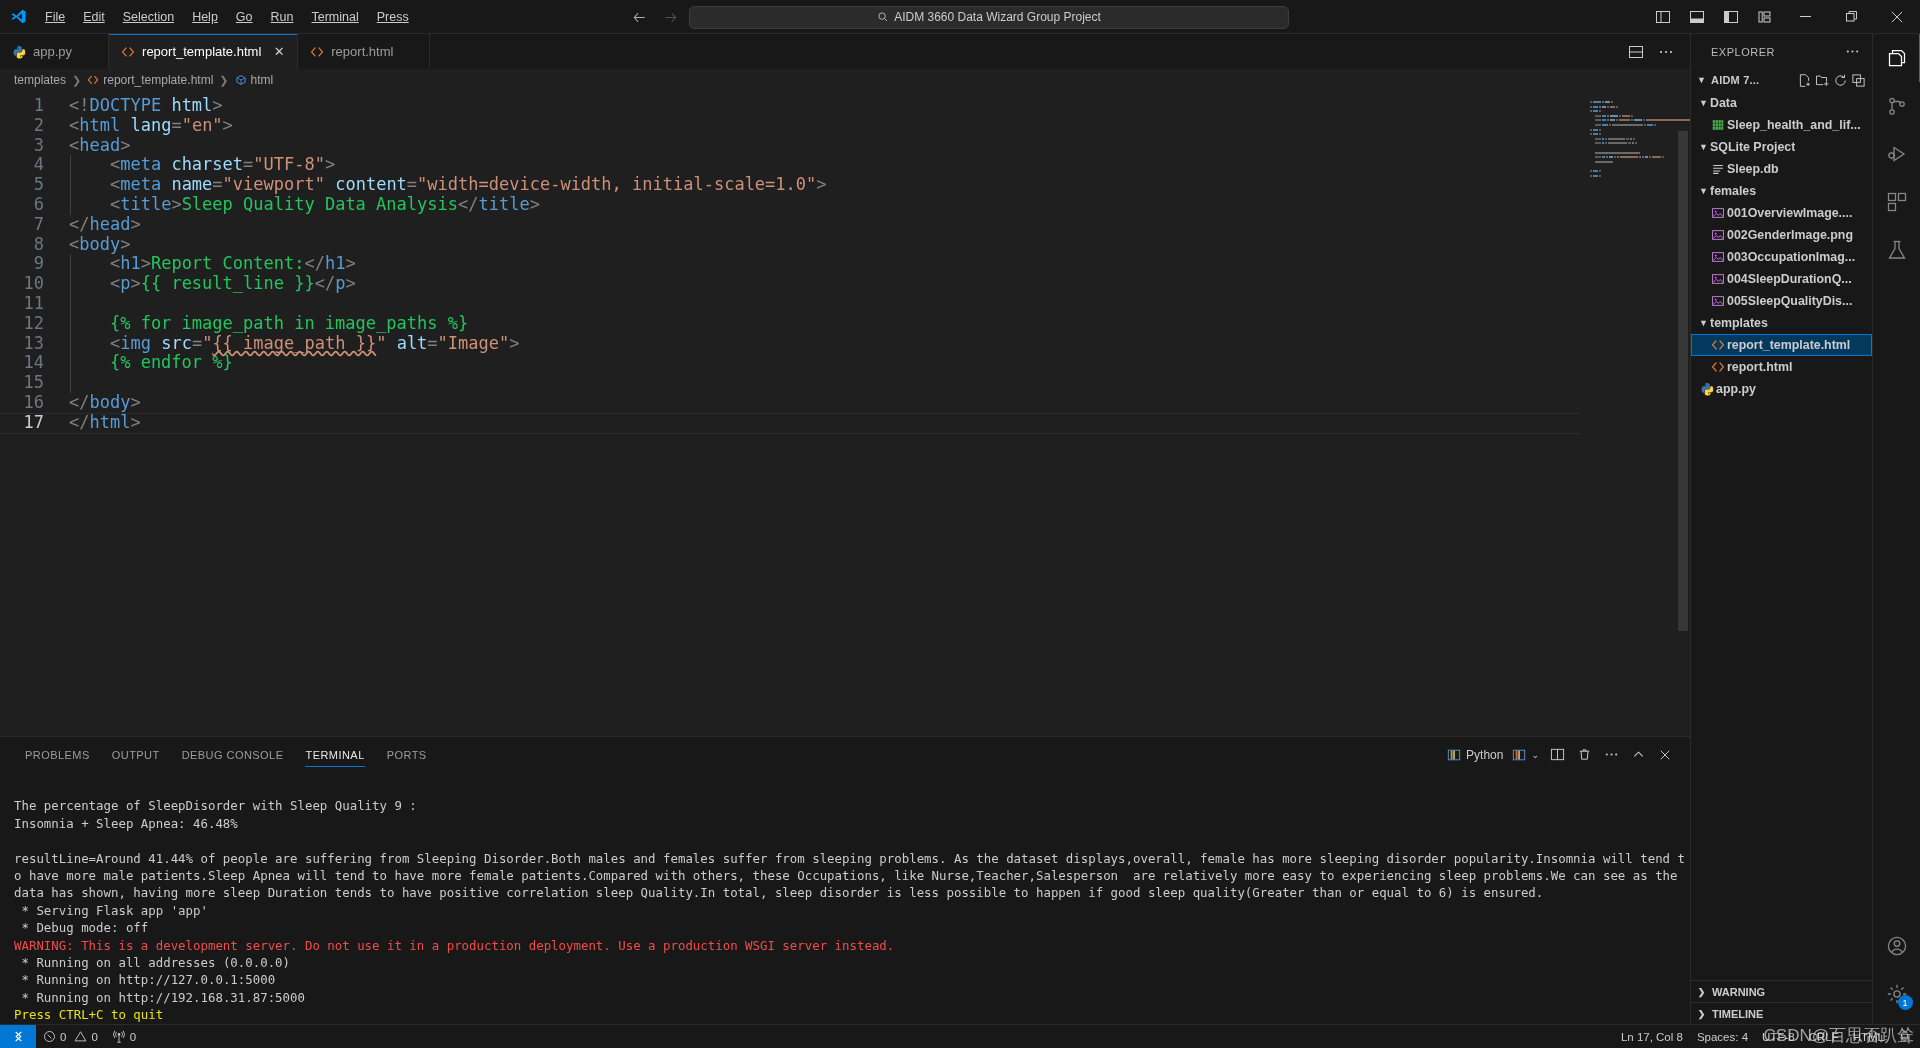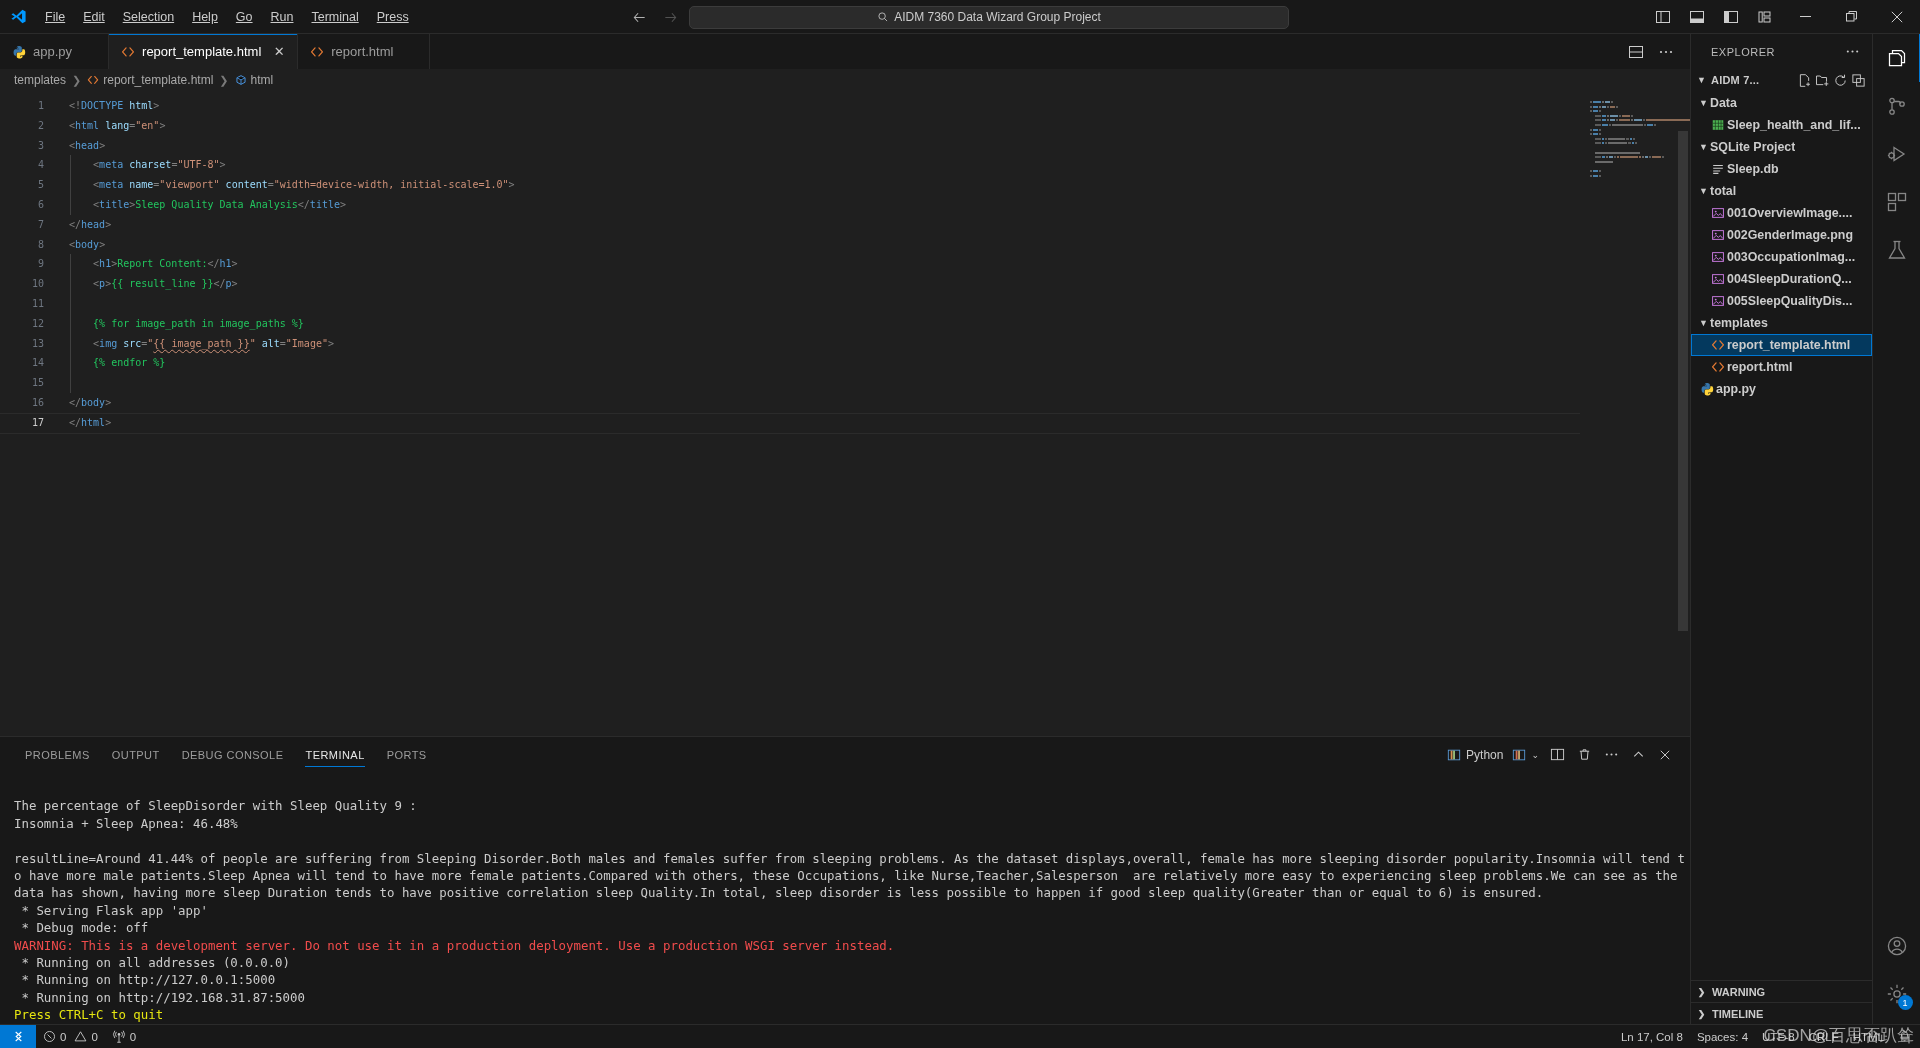--- a/index.html
+++ b/index.html
@@ -71,21 +71,21 @@
     height: 22px; background: #1f1f1f; display: flex; align-items: center;
     padding-left: 14px; gap: 5px; font-size: 12px; color: #a9a9a9; flex: none;
   }
   .bc-sep { color: #7a7a7a; font-size: 11px; margin: 0 1px; }
   .bc-item { display: flex; align-items: center; gap: 4px; }
 
   
   .code-area { flex: 1; position: relative; overflow: hidden; background: #1f1f1f; display: flex; }
   .code-scroll { flex: 1; position: relative; }
   pre.code {
-    font-family: "DejaVu Sans Mono", monospace; font-size: 10px; line-height: 19.8px;
+    font-family: "DejaVu Sans Mono", monospace; font-size: 17px; line-height: 19.8px;
     padding-top: 5px; white-space: pre; color: #cccccc;
   }
   .ln { display: inline-block; width: 44px; text-align: right; color: #6e7681;
         margin-right: 25px; user-select: none; }
   .ln.cur { color: #cccccc; }
   .row { display: block; height: 19.8px; position: relative; }
   .igd { position: absolute; left: 70px; top: 0; bottom: 0; width: 1px; background: #404040; }
   .cursorline-border { position: absolute; left: 0; right: 0; height: 1px; background: #2b2b2b; }
 
   .t-tag   { color: #569cd6; }
@@ -206,21 +206,21 @@
             </svg>
         </span>
       </div>
       <div class="quickinput">
         <span>
           <svg width="12" height="12" viewBox="0 0 16 16">
               <circle cx="6.8" cy="6.8" r="4.3" stroke="#cccccc" stroke-width="1.1" fill="none"></circle>
               <path d="M10 10l3.4 3.4" stroke="#cccccc" stroke-width="1.1"></path>
             </svg>
         </span>
-        <span class="txt">AIDM 7360 Data Wizard Group Project</span>
+        <span class="txt">AIDM 3660 Data Wizard Group Project</span>
       </div>
     </div>
 
     <div class="title-right">
       <div class="layout-btn">
         <svg width="16" height="16" viewBox="0 0 16 16">
             <rect x="1.5" y="2.5" width="13" height="11" stroke="#cccccc" fill="none"></rect>
             <path d="M6 2.5v11" stroke="#cccccc"></path>
           </svg>
       </div>
@@ -607,21 +607,21 @@
             <span class="ticon">
               <svg width="14" height="14" viewBox="0 0 16 16">
                 <path d="M2.5 4h11M2.5 7.2h11M2.5 10.4h8M2.5 13h6" stroke="#cccccc" stroke-width="1.15"></path>
               </svg>
             </span>
             <span class="tlabel">Sleep.db</span>
           </div>
           <div class="trow">
             <span class="tw" style="width: 6px;"></span>
             <span class="chev">▼</span>
-            <span class="tlabel">total</span>
+            <span class="tlabel">females</span>
           </div>
           <div class="trow">
             <span class="tw" style="width: 17px;"></span>
             <span class="ticon">
               <svg width="14" height="14" viewBox="0 0 16 16">
                 <rect x="1.8" y="3" width="12.4" height="10" stroke="#c678dd" fill="none" stroke-width="1.1"></rect>
                 <circle cx="5.4" cy="6.4" r="1.1" fill="#c678dd"></circle>
                 <path d="M2.4 12 6 8.4l2.4 2.4L10.6 8.6l3 3.4" stroke="#c678dd" fill="none" stroke-width="1.1"></path>
               </svg>
             </span>

